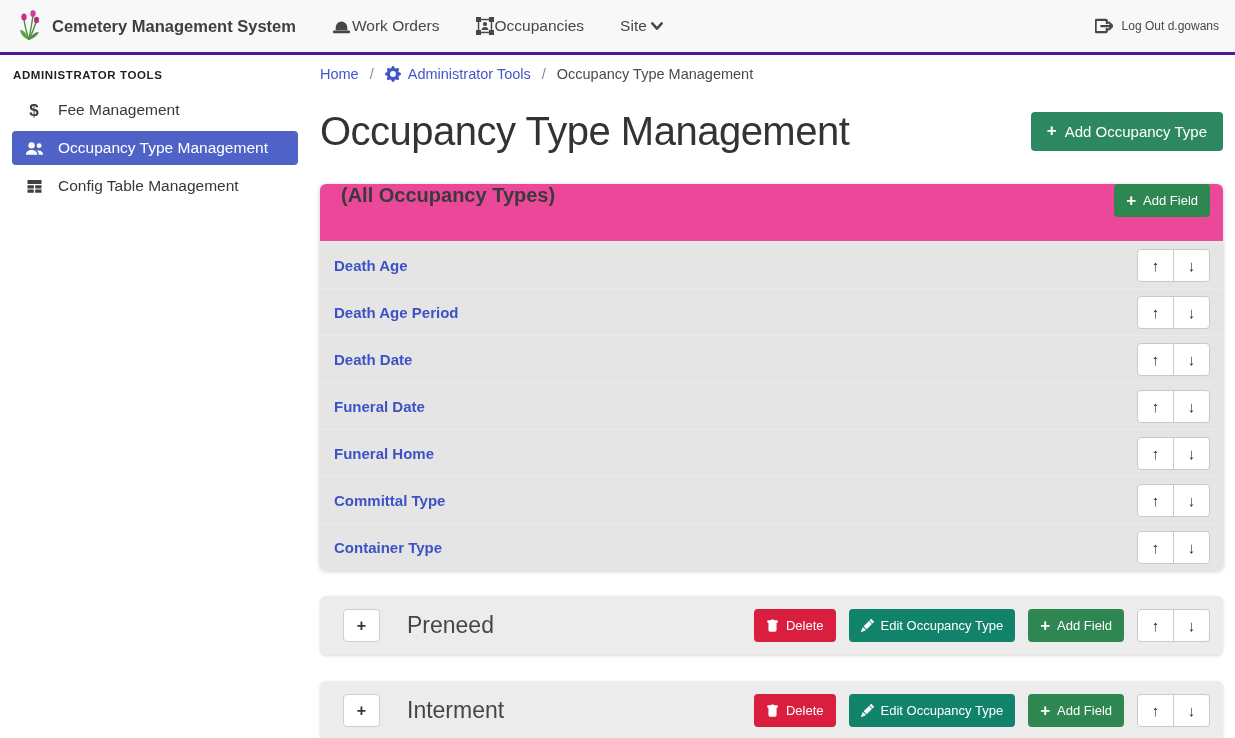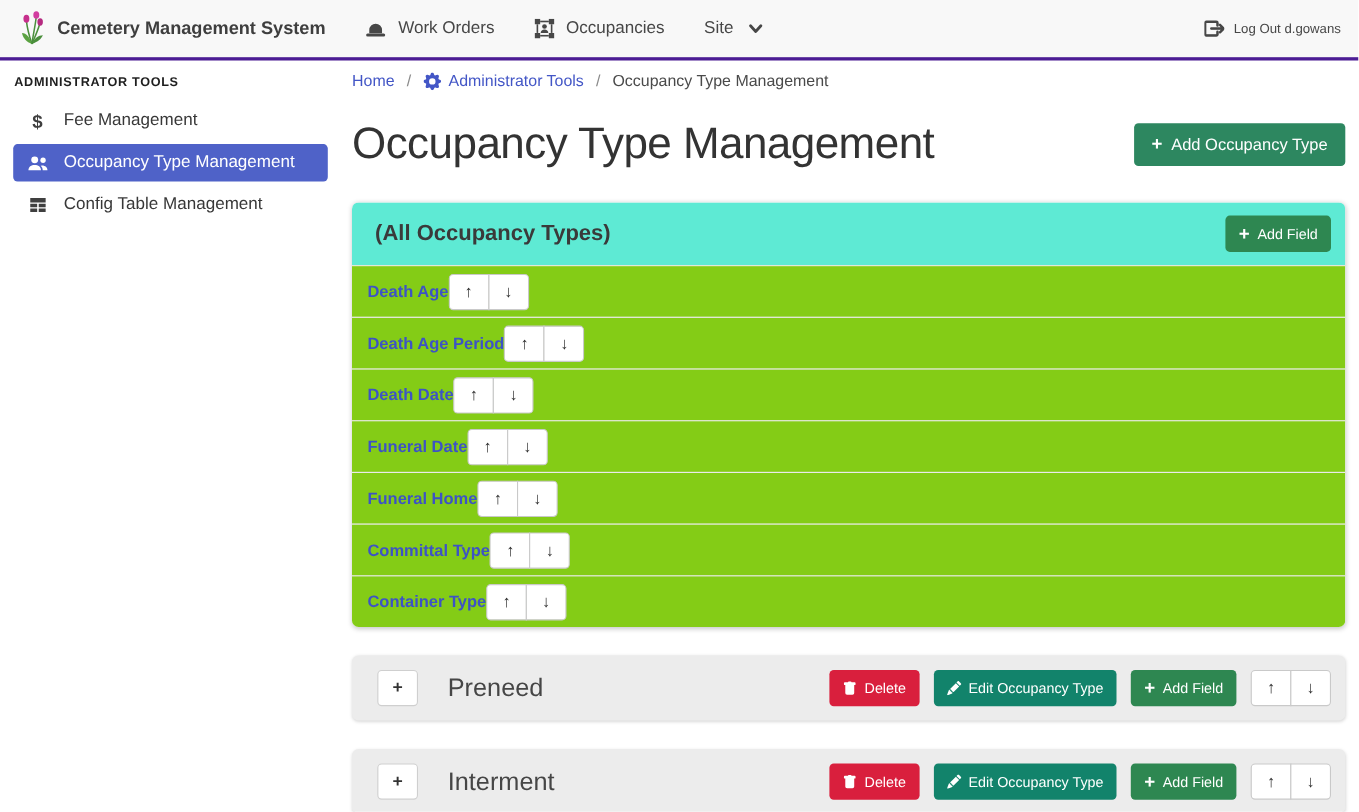--- a/index.html
+++ b/index.html
@@ -17,21 +17,21 @@
   .navbar {
     height: 55px;
     background: #f8f8f8;
     border-bottom: 3px solid #4c1d95;
     display: flex; align-items: center;
     padding: 0 16px;
   }
   .brand { display: flex; align-items: center; gap: 10px; cursor: pointer; }
   .brand-name { font-size: 16.5px; font-weight: 700; color: #3e3e3e; }
   .nav-links { display: flex; align-items: center; margin-left: 36px; gap: 36px; }
-  .nav-link { display: flex; align-items: center; gap: 11px; font-size: 15.5px; color: #474747; cursor: pointer; }
+  .nav-link { display: flex; align-items: center; gap: 1px; font-size: 15.5px; color: #474747; cursor: pointer; }
   .nav-link .chev { margin-left: 2px; }
   .logout { margin-left: auto; display: flex; align-items: center; gap: 9px; font-size: 12px; color: #474747; cursor: pointer; }
 
   
   .layout { display: flex; height: 683px; }
 
   
   .sidebar { width: 310px; flex: 0 0 310px; padding-top: 10px; }
   .side-title { margin: 4px 0 12px 13px; font-size: 11.5px; font-weight: 600; letter-spacing: .6px; color: #1f1f1f; }
   .side-item {
@@ -59,23 +59,23 @@
          color: #fff; border-radius: 4px; cursor: pointer; font-family: inherit; }
   .btn-big-green { background: #2d8760; font-size: 15px; padding: 0 16px; height: 39px; }
   .btn-sm { font-size: 13px; height: 33px; padding: 0 12px; gap: 7px; }
   .btn-green { background: #2e8751; }
   .btn-red { background: #d91f3d; }
   .btn-teal { background: #12836b; }
   .plus-glyph { font-size: 17px; font-weight: 700; line-height: 1; margin-top: -1px; }
 
   
   .card { margin-top: 28px; border-radius: 6px; box-shadow: 0 1px 5px rgba(0,0,0,.22); overflow: hidden; background: #fff; }
-  .card-header { background: #5eead4; height: 57px; padding: 0 13px 0 21px; display: flex; align-items: center; justify-content: space-between; }
+  .card-header { background: #ec4899; height: 57px; padding: 0 13px 0 21px; display: flex; align-items: flex-start; justify-content: space-between; }
   .card-title { font-size: 20px; font-weight: 600; color: #3a3a3a; }
-  .field-row { height: 47px; padding: 0 13px 0 14px; display: flex; align-items: center; justify-content: flex-start; border-top: 1px solid #eaeaea; background: #84cc16; }
+  .field-row { height: 47px; padding: 0 13px 0 14px; display: flex; align-items: center; justify-content: space-between; border-top: 1px solid #eaeaea; background: #e5e5e5; }
   .field-link { color: #3d53c5; font-weight: 700; font-size: 15px; text-decoration: none; cursor: pointer; }
   .arrow-group { display: flex; }
   .arrow-btn { width: 37px; height: 33px; background: #fff; border: 1px solid #c9c9c9; color: #2e2e2e;
                font-size: 15px; display: flex; align-items: center; justify-content: center; cursor: pointer; padding: 0; font-family: inherit; }
   .arrow-btn.up { border-radius: 4px 0 0 4px; }
   .arrow-btn.down { border-radius: 0 4px 4px 0; margin-left: -1px; }
 
   
   .type-section { margin-top: 26px; background: #ececec; border-radius: 6px; padding: 13px 13px 13px 23px;
                   display: flex; align-items: center; box-shadow: 0 1px 3px rgba(0,0,0,.15); }

